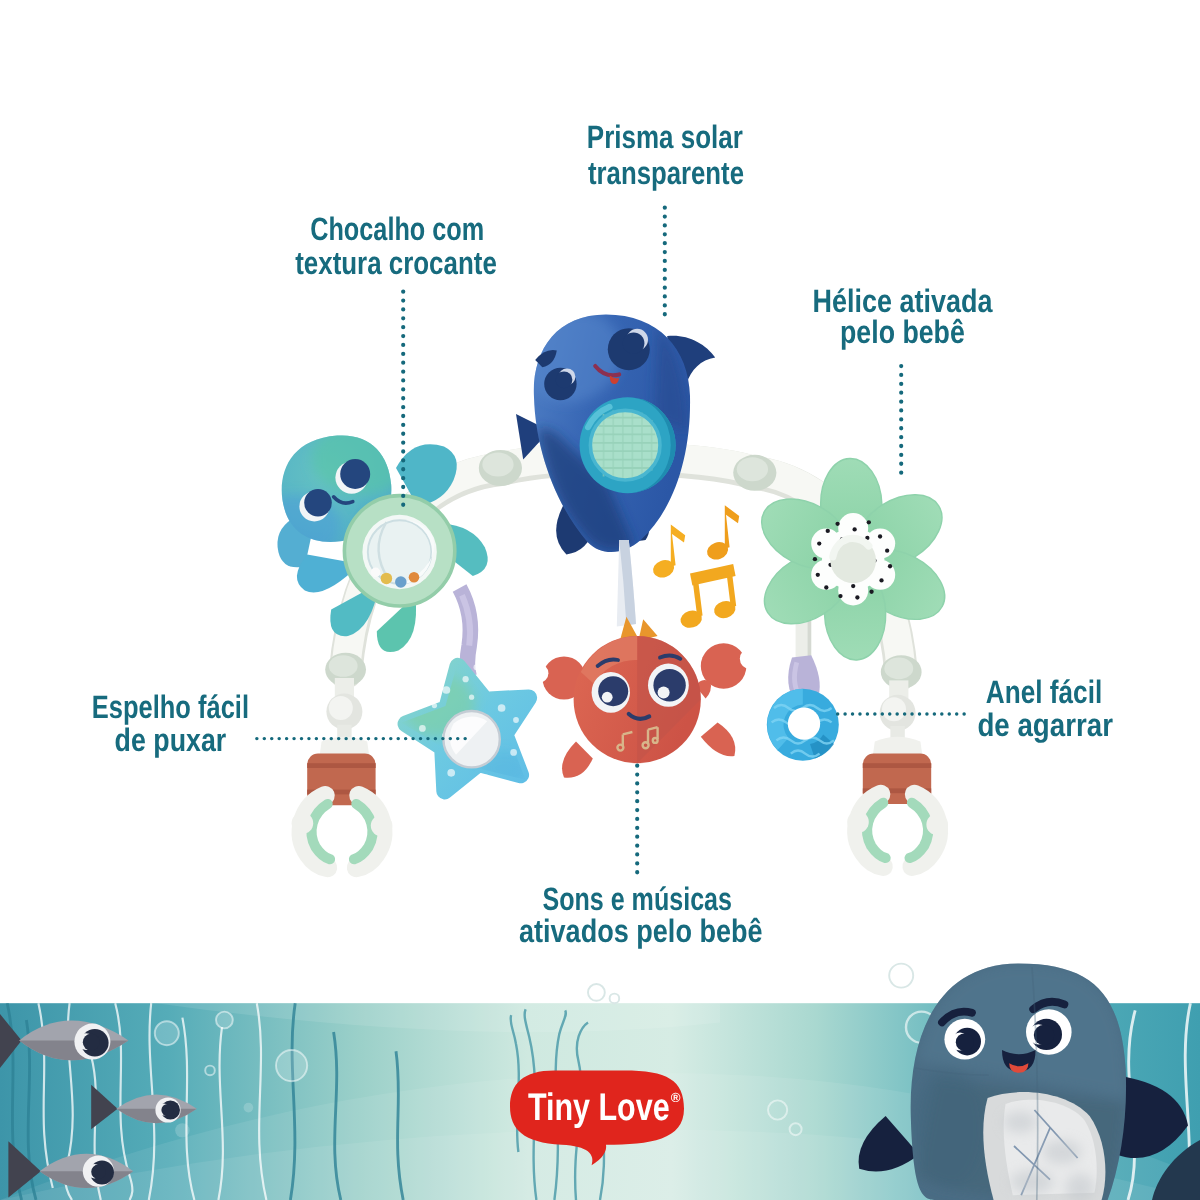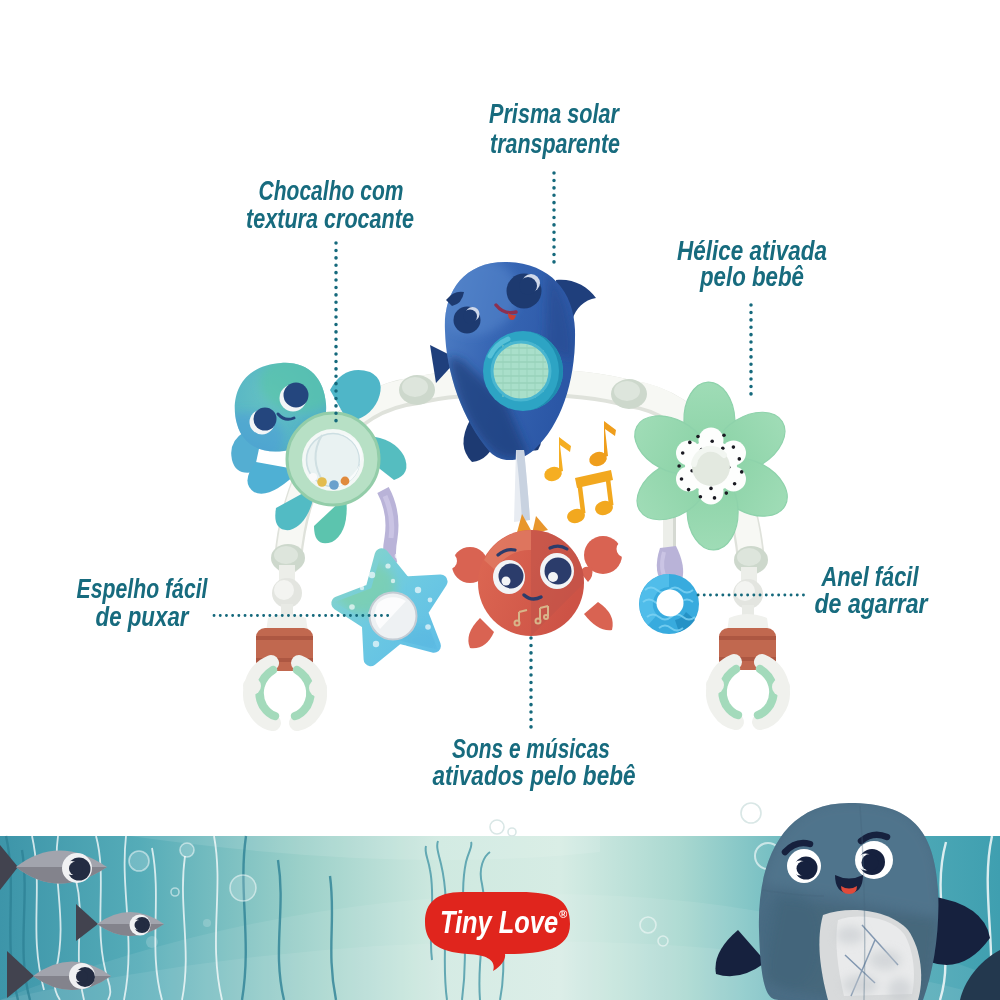--- a/index.html
+++ b/index.html
@@ -1,17 +1,17 @@
 <!DOCTYPE html>
 <html><head>
 <meta charset="utf-8">
 <style>
   html,body{margin:0;padding:0;background:#fff;}
   #stage{position:relative;width:1000px;height:1000px;overflow:hidden;background:#fff;
-    font-family:"Liberation Sans",sans-serif;font-style:italic;}
+    font-family:"Liberation Sans",sans-serif;}
   svg{position:absolute;left:0;top:0;}
 </style>
 </head>
 <body>
 <div id="stage">
 <svg width="1000" height="1000" viewBox="0 0 1000 1000">
 <defs>
   <linearGradient id="bandg" x1="0" y1="0" x2="1" y2="0">
     <stop offset="0" stop-color="#3d95a9"></stop>
     <stop offset="0.14" stop-color="#55acb8"></stop>

